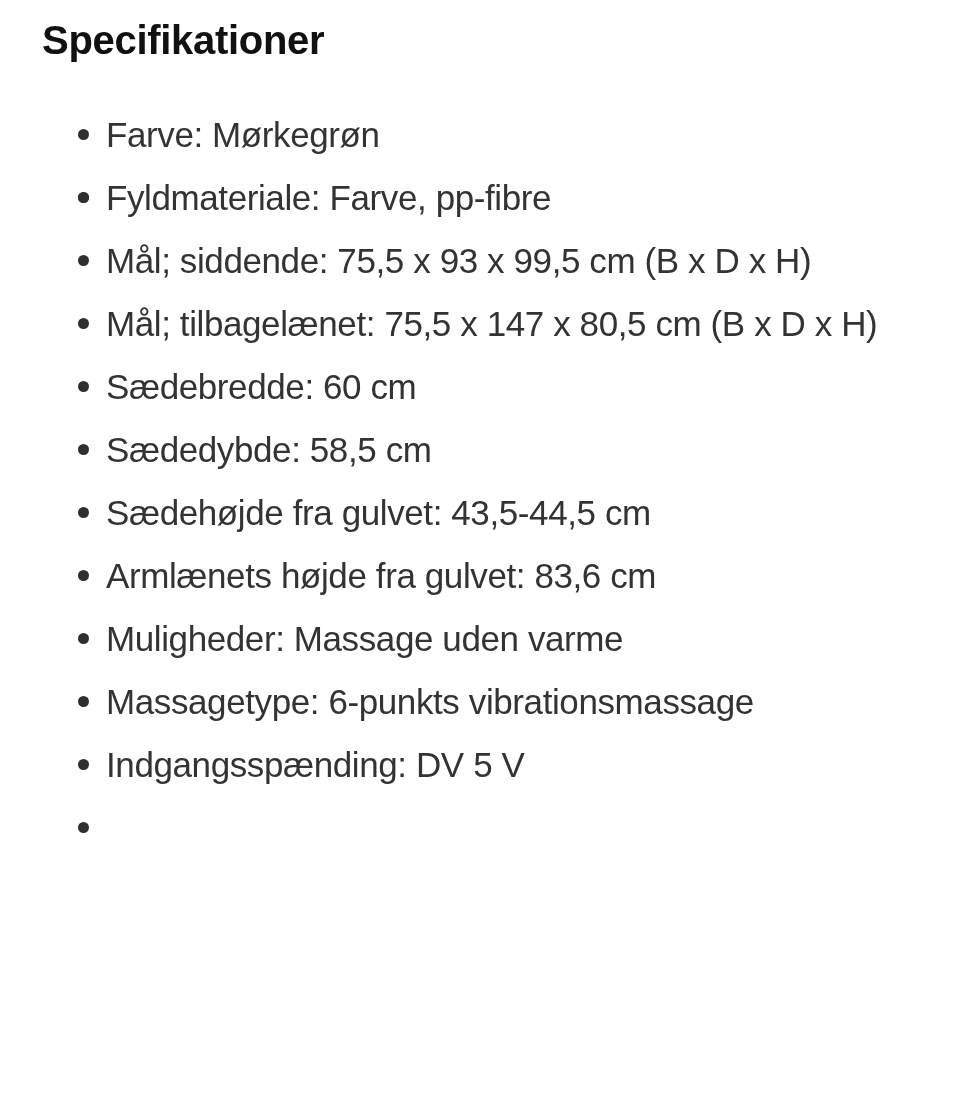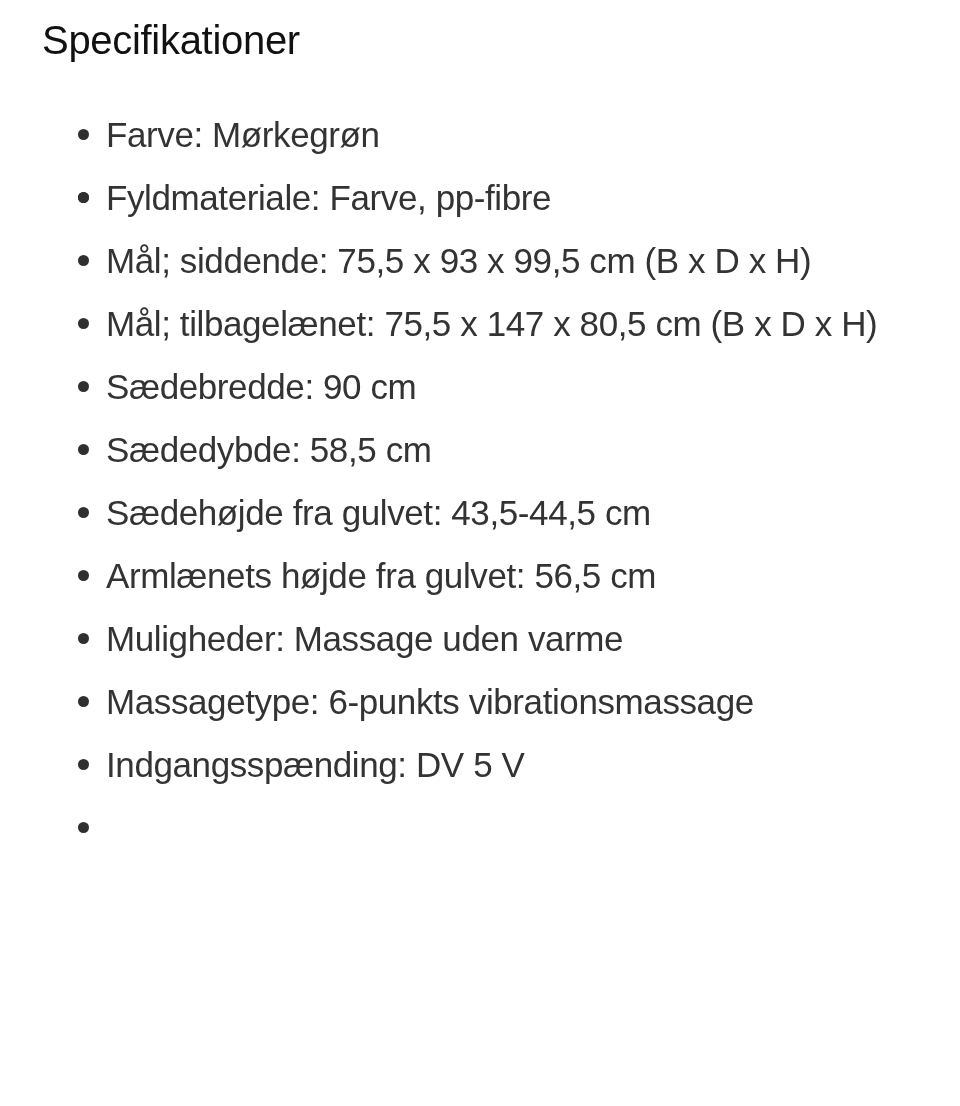--- a/index.html
+++ b/index.html
@@ -19,21 +19,21 @@
       left: 0;
       top: 0;
       width: 960px;
     }
     .page-title {
       position: absolute;
       left: 42px;
       top: 14px;
       margin: 0;
       font-size: 40px;
-      font-weight: normal;
+      font-weight: bold;
       color: #111111;
       letter-spacing: -0.3px;
       line-height: 52px;
     }
     .spec-list {
       position: absolute;
       left: 0;
       top: 103px;
       margin: 0;
       padding: 0;
@@ -80,33 +80,33 @@
     <li class="spec-item">
       <span class="bullet"></span>
       <span>Mål; siddende: 75,5 x 93 x 99,5 cm (B x D x H)</span>
     </li>
     <li class="spec-item">
       <span class="bullet"></span>
       <span>Mål; tilbagelænet: 75,5 x 147 x 80,5 cm (B x D x H)</span>
     </li>
     <li class="spec-item">
       <span class="bullet"></span>
-      <span>Sædebredde: 90 cm</span>
+      <span>Sædebredde: 60 cm</span>
     </li>
     <li class="spec-item">
       <span class="bullet"></span>
       <span>Sædedybde: 58,5 cm</span>
     </li>
     <li class="spec-item">
       <span class="bullet"></span>
       <span>Sædehøjde fra gulvet: 43,5-44,5 cm</span>
     </li>
     <li class="spec-item">
       <span class="bullet"></span>
-      <span>Armlænets højde fra gulvet: 56,5 cm</span>
+      <span>Armlænets højde fra gulvet: 83,6 cm</span>
     </li>
     <li class="spec-item">
       <span class="bullet"></span>
       <span>Muligheder: Massage uden varme</span>
     </li>
     <li class="spec-item">
       <span class="bullet"></span>
       <span>Massagetype: 6-punkts vibrationsmassage</span>
     </li>
     <li class="spec-item">

